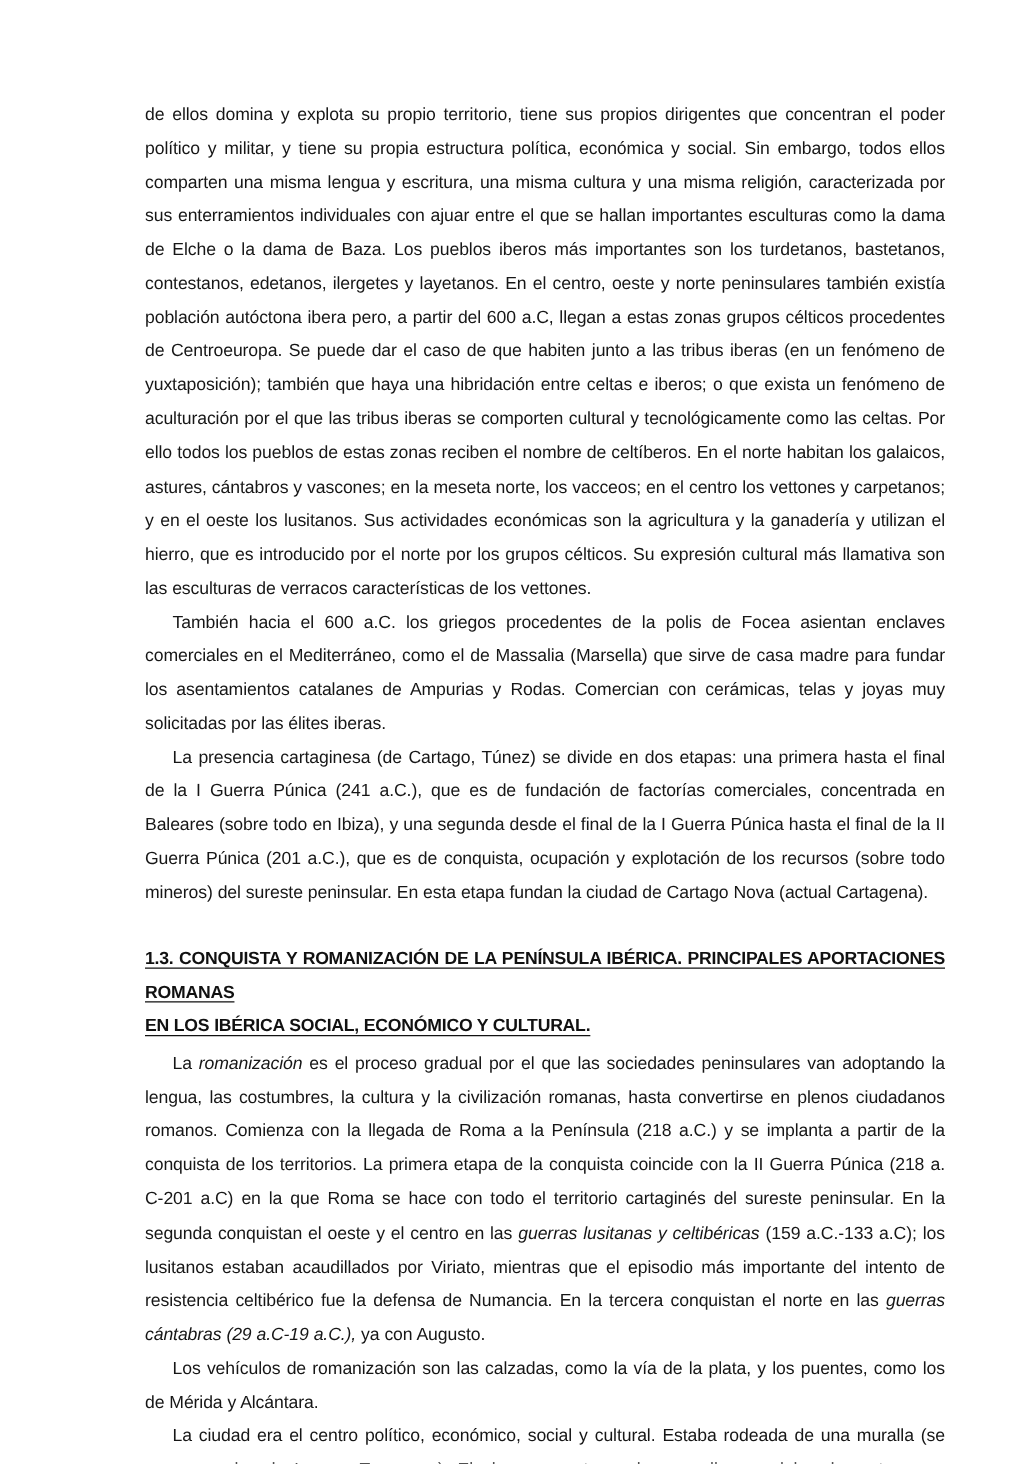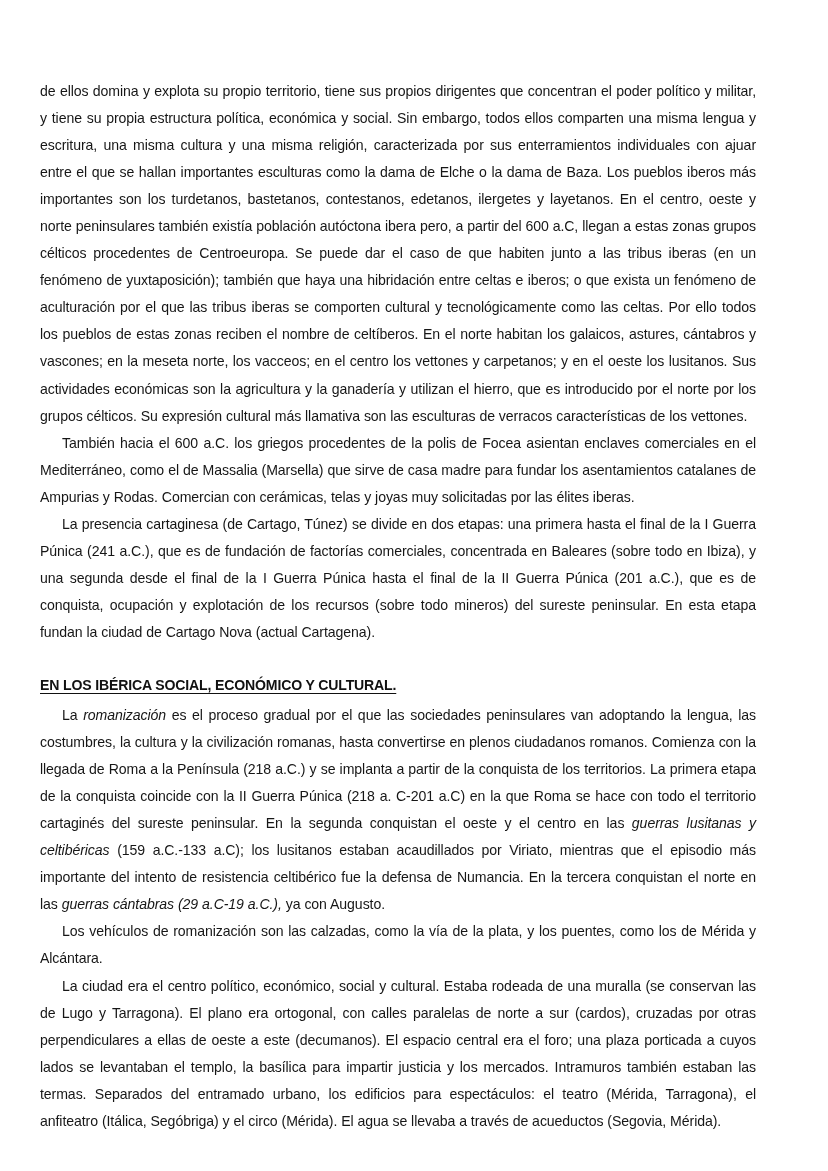--- a/index.html
+++ b/index.html
@@ -14,21 +14,21 @@
     font-family: "Liberation Sans", sans-serif;
     color: #1a1a1a;
     overflow: hidden;
   }
 
   .page {
     box-sizing: border-box;
     width: 828px;
     height: 1171px;
     background: #ffffff;
-    padding: 78px 72px 60px 40px;
+    padding: 78px 72px 60px 116px;
     position: relative;
   }
 
   .doc-body {
     font-size: 14.1px;
     line-height: 1.92;
     text-align: justify;
     text-justify: inter-word;
     letter-spacing: -0.08px;
     word-spacing: 0.1px;
@@ -80,20 +80,21 @@
 
     <div id="paras-before">
         <p class="para"><span>de ellos domina y explota su propio territorio, tiene sus propios dirigentes que concentran el poder político y militar, y tiene su propia estructura política, económica y social. Sin embargo, todos ellos comparten una misma lengua y escritura, una misma cultura y una misma religión, caracterizada por sus enterramientos individuales con ajuar entre el que se hallan importantes esculturas como la dama de Elche o la dama de Baza. Los pueblos iberos más importantes son los turdetanos, bastetanos, contestanos, edetanos, ilergetes y layetanos. En el centro, oeste y norte peninsulares también existía población autóctona ibera pero, a partir del 600 a.C, llegan a estas zonas grupos célticos procedentes de Centroeuropa. Se puede dar el caso de que habiten junto a las tribus iberas (en un fenómeno de yuxtaposición); también que haya una hibridación entre celtas e iberos; o que exista un fenómeno de aculturación por el que las tribus iberas se comporten cultural y tecnológicamente como las celtas. Por ello todos los pueblos de estas zonas reciben el nombre de celtíberos. En el norte habitan los galaicos, astures, cántabros y vascones; en la meseta norte, los vacceos; en el centro los vettones y carpetanos; y en el oeste los lusitanos. Sus actividades económicas son la agricultura y la ganadería y utilizan el hierro, que es introducido por el norte por los grupos célticos. Su expresión cultural más llamativa son las esculturas de verracos características de los vettones.</span></p>
         <p class="para indented"><span>También hacia el 600 a.C. los griegos procedentes de la polis de Focea asientan enclaves comerciales en el Mediterráneo, como el de Massalia (Marsella) que sirve de casa madre para fundar los asentamientos catalanes de Ampurias y Rodas. Comercian con cerámicas, telas y joyas muy solicitadas por las élites iberas.</span></p>
         <p class="para indented"><span>La presencia cartaginesa (de Cartago, Túnez) se divide en dos etapas: una primera hasta el final de la I Guerra Púnica (241 a.C.), que es de fundación de factorías comerciales, concentrada en Baleares (sobre todo en Ibiza), y una segunda desde el final de la I Guerra Púnica hasta el final de la II Guerra Púnica (201 a.C.), que es de conquista, ocupación y explotación de los recursos (sobre todo mineros) del sureste peninsular. En esta etapa fundan la ciudad de Cartago Nova (actual Cartagena).</span></p>
       </div>
 
     <div class="spacer-before-heading"></div>
 
     <h2 class="section-heading">
+      <span class="hd-line l1">1.3. CONQUISTA Y ROMANIZACIÓN DE LA PENÍNSULA IBÉRICA. PRINCIPALES APORTACIONES ROMANAS</span>
       <span class="hd-line l2">EN LOS IBÉRICA SOCIAL, ECONÓMICO Y CULTURAL.</span>
     </h2>
 
     <div class="spacer-after-heading"></div>
 
     <div id="paras-after">
         <p class="para indented"><span>La </span><em>romanización</em><span> es el proceso gradual por el que las sociedades peninsulares van adoptando la lengua, las costumbres, la cultura y la civilización romanas, hasta convertirse en plenos ciudadanos romanos. Comienza con la llegada de Roma a la Península (218 a.C.) y se implanta a partir de la conquista de los territorios. La primera etapa de la conquista coincide con la II Guerra Púnica (218 a. C-201 a.C) en la que Roma se hace con todo el territorio cartaginés del sureste peninsular. En la segunda conquistan el oeste y el centro en las </span><em>guerras lusitanas y celtibéricas</em><span> (159 a.C.-133 a.C); los lusitanos estaban acaudillados por Viriato, mientras que el episodio más importante del intento de resistencia celtibérico fue la defensa de Numancia. En la tercera conquistan el norte en las </span><em>guerras cántabras (29 a.C-19 a.C.),</em><span> ya con Augusto.</span></p>
         <p class="para indented"><span>Los vehículos de romanización son las calzadas, como la vía de la plata, y los puentes, como los de Mérida y Alcántara.</span></p>
         <p class="para indented"><span>La ciudad era el centro político, económico, social y cultural. Estaba rodeada de una muralla (se conservan las de Lugo y Tarragona). El plano era ortogonal, con calles paralelas de norte a sur (cardos), cruzadas por otras  perpendiculares a ellas de oeste a este (decumanos). El espacio central era el foro; una plaza porticada a cuyos lados se levantaban el templo, la basílica para impartir justicia y los mercados. Intramuros también estaban las termas. Separados del entramado urbano, los edificios para espectáculos: el teatro (Mérida, Tarragona), el anfiteatro (Itálica, Segóbriga) y el circo (Mérida). El agua se llevaba a través de acueductos (Segovia, Mérida).</span></p>
       </div>

